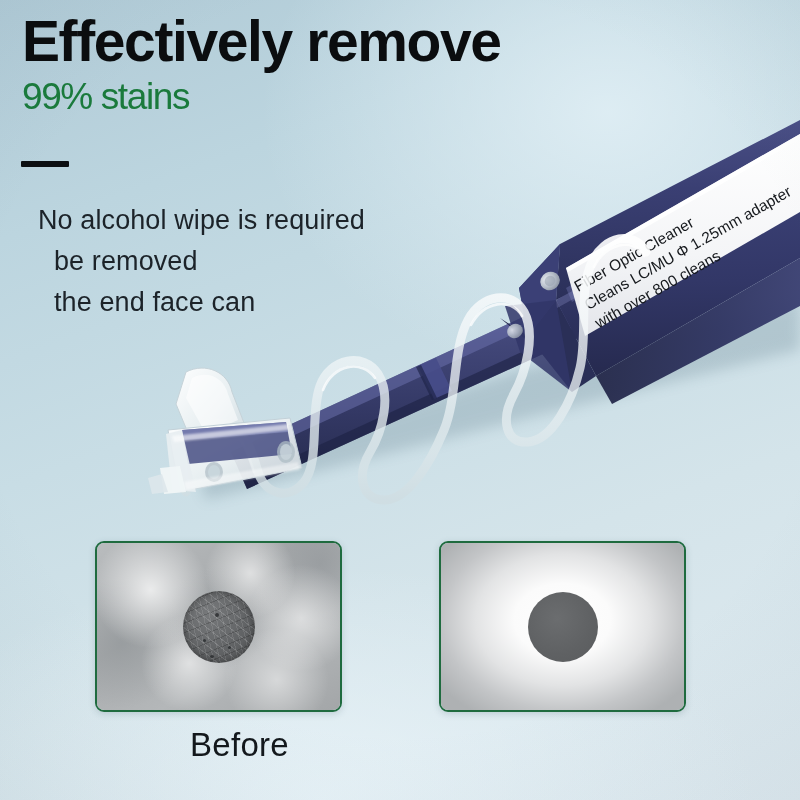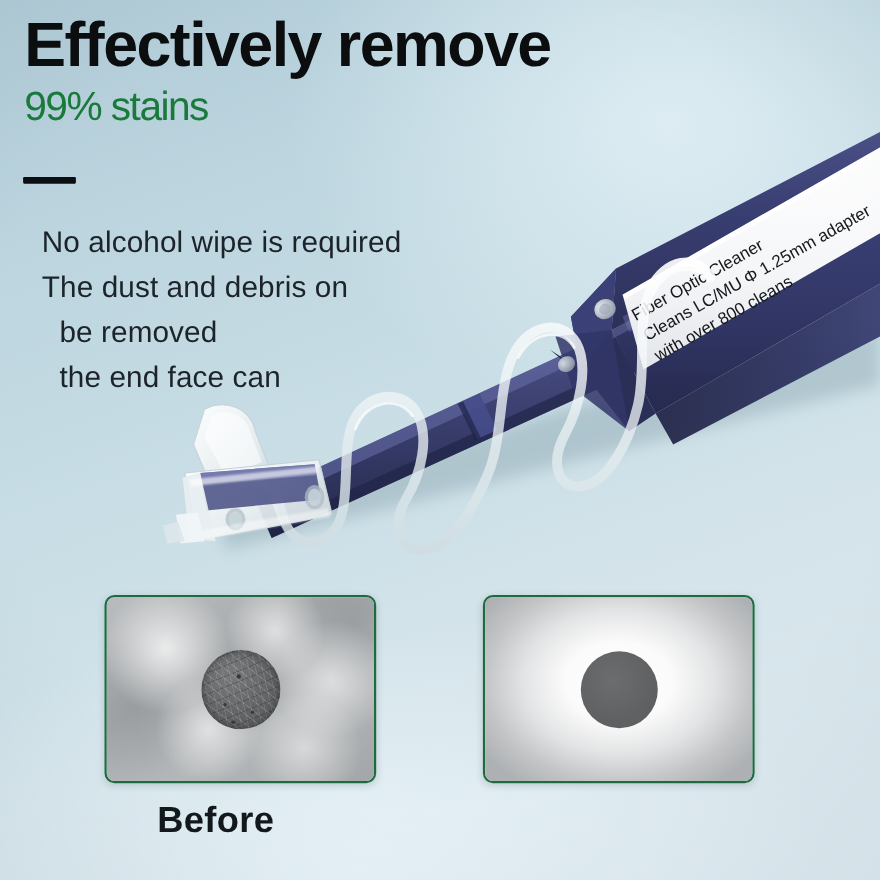--- a/index.html
+++ b/index.html
@@ -100,21 +100,21 @@
   }
   .after-circle{
     position:absolute;left:50%;top:50%;width:70px;height:70px;
     transform:translate(-50%,-50%);border-radius:50%;
     background:radial-gradient(circle at 42% 38%, #6b6d6f 0%, #5f6163 60%, #5a5c5e 100%);
   }
 
   .caption{
     position:absolute;top:725px;
     font-size:33px;line-height:40px;color:#13181c;
-    letter-spacing:.3px;font-weight:700;white-space:nowrap;
+    letter-spacing:.3px;font-weight:400;white-space:nowrap;margin-left:47px;
   }
   .cap-before{left:143px;}
   .cap-after{left:530px;}
 </style>
 </head>
 <body>
 
 <div id="stage">
 
   <div class="bg-base"></div>
@@ -277,21 +277,20 @@
 
   <div class="bg-vig"></div>
 
   <div class="headline">Effectively remove</div>
   <div class="headline2">99% stains</div>
 
   <div class="rule"></div>
 
   <div class="body-copy">
     <div class="body-line bl0">No alcohol wipe is required</div>
-    <div class="body-line bl1">The dust and debris on</div>
     <div class="body-line bl3">be removed</div>
     <div class="body-line bl2">the end face can</div>
   </div>
 
   <div class="panel panel-before">
     <div class="before-img">
       <div class="before-circle"></div>
       <div class="before-speck" style="left:118px;top:70px;width:4px;height:4px;"></div>
       <div class="before-speck" style="left:106px;top:96px;width:3px;height:3px;"></div>
       <div class="before-speck" style="left:131px;top:103px;width:3px;height:3px;"></div>

